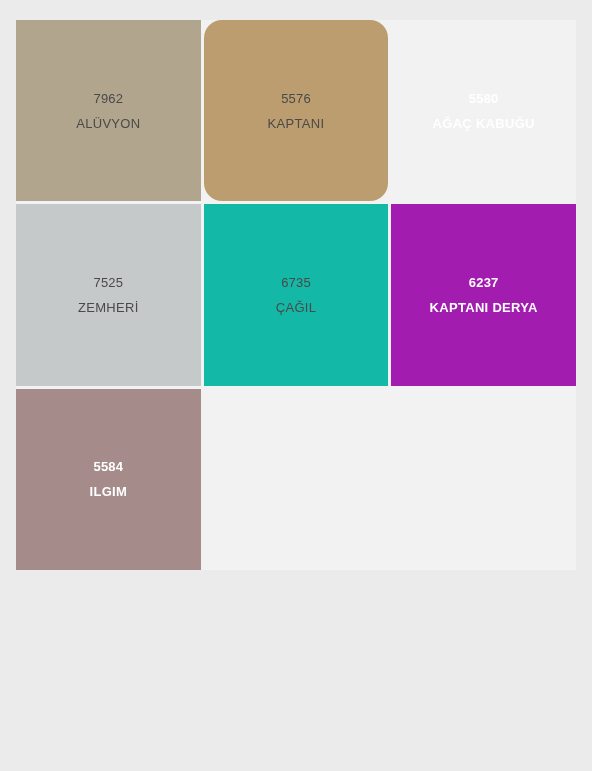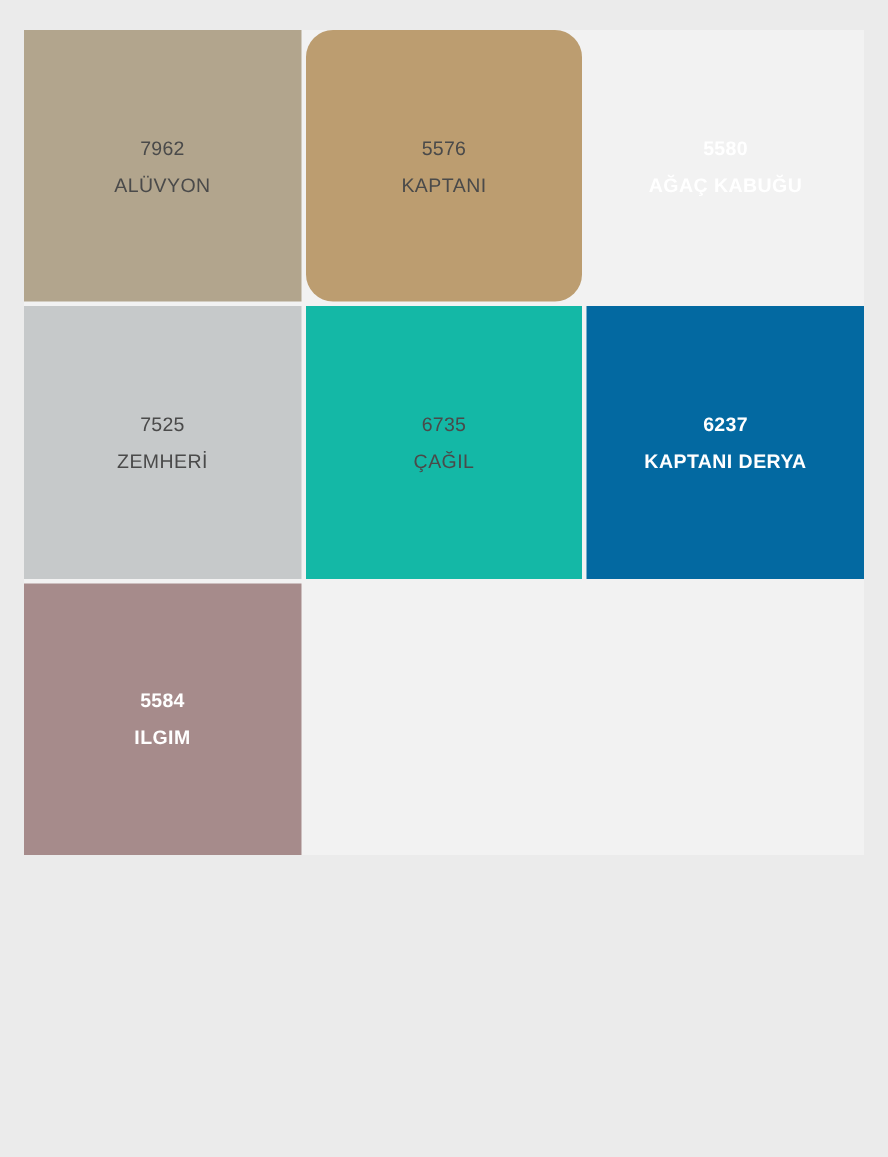--- a/index.html
+++ b/index.html
@@ -98,21 +98,21 @@
       <div class="swatch-code">7525</div>
       <div class="swatch-name">ZEMHERİ</div>
     </div>
 
     <div class="swatch dark-text" style="background-color: #14b8a6;">
       <div class="swatch-code">6735</div>
       <div class="swatch-name">ÇAĞIL</div>
     </div>
 
 
-    <div class="swatch light-text" style="background-color: #0369a1;">
+    <div class="swatch light-text" style="background-color: #a21caf;">
       <div class="swatch-code">6237</div>
       <div class="swatch-name">KAPTANI DERYA</div>
     </div>
 
     <div class="swatch light-text" style="background-color: rgb(166, 139, 139); justify-content: center;">
       <div class="swatch-code">5584</div>
       <div class="swatch-name">ILGIM</div>
     </div>
 
 

